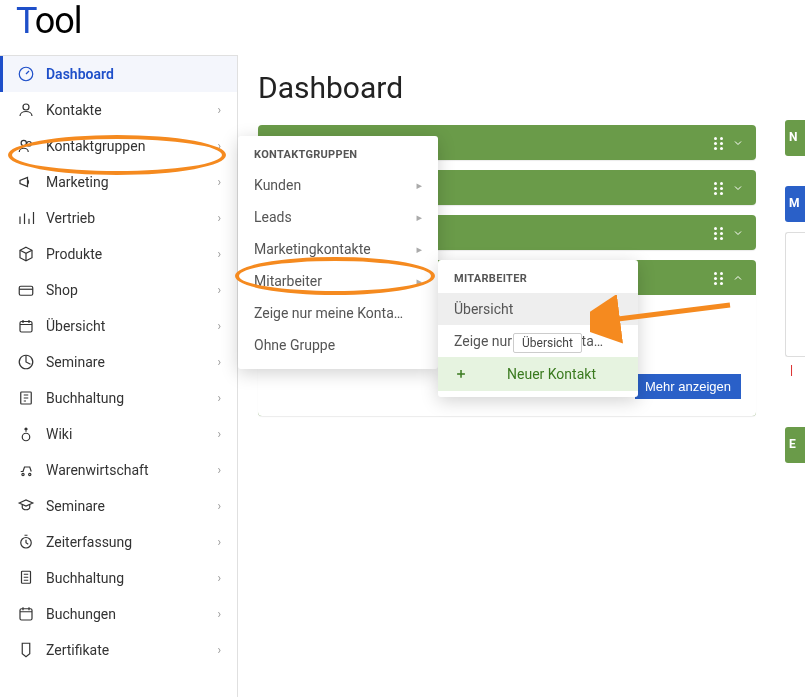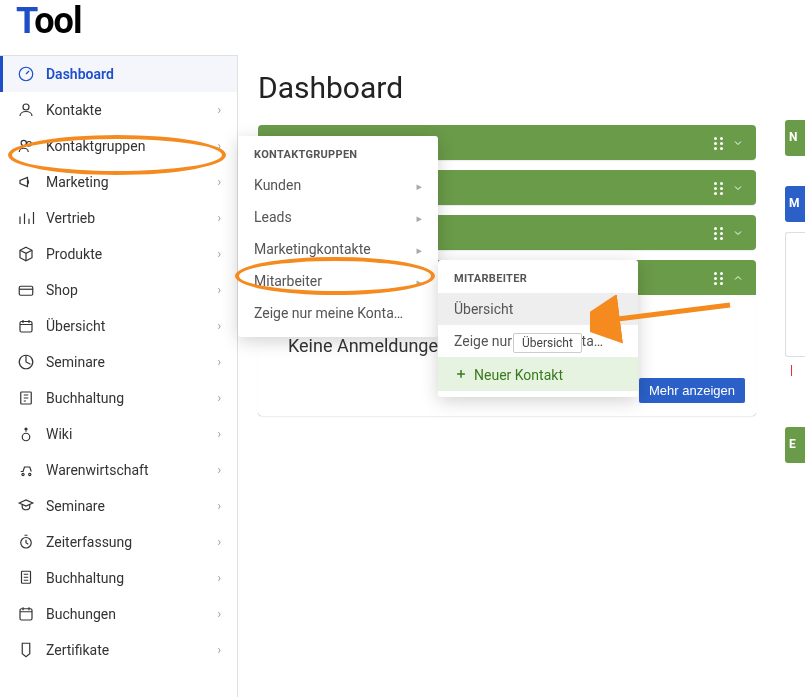--- a/index.html
+++ b/index.html
@@ -1,45 +1,45 @@
 <!DOCTYPE html>
 <html><head>
 <meta charset="utf-8">
 <style>
   * { box-sizing: border-box; margin: 0; padding: 0; }
   body { font-family: -apple-system, BlinkMacSystemFont, "Segoe UI", Roboto, Arial, sans-serif; font-size: 14px; color: #333; background: #fff; width: 805px; height: 697px; overflow: hidden; position: relative; }
-  .logo { position: absolute; top: 0; left: 16px; font-size: 36px; font-weight: 700; letter-spacing: -1px; }
+  .logo { position: absolute; top: 0; left: 16px; font-size: 36px; font-weight: 400; letter-spacing: -1px; }
   .logo .t { color: #1e4fc9; }
   .logo .rest { color: #000; }
   .sidebar { position: absolute; top: 55px; left: 0; width: 238px; border-right: 1px solid #e0e0e0; border-top: 1px solid #e0e0e0; height: 642px; background: #fff; }
   .sidebar-item { display: flex; align-items: center; padding: 9px 16px; cursor: pointer; position: relative; color: #333; }
   .sidebar-item.active { color: #1e4fc9; border-left: 3px solid #1e4fc9; background: #f4f6fc; padding-left: 13px; font-weight: 600; }
   .sidebar-item .icon { width: 20px; margin-right: 10px; display: inline-flex; align-items: center; justify-content: center; }
   .sidebar-item .chev { margin-left: auto; color: #999; font-size: 12px; }
   .main { position: absolute; left: 258px; top: 55px; width: 547px; }
   .page-title { font-size: 30px; font-weight: 400; color: #222; margin: 15px 0 20px 0; }
   .panels { }
   .panel { background: #6a9b49; border-radius: 4px; margin-bottom: 10px; box-shadow: 0 1px 1px rgba(0,0,0,0.08); width: 498px; }
   .panel-head { display: flex; align-items: center; padding: 10px 12px; color: #fff; font-weight: 700; font-size: 13px; letter-spacing: .3px; }
   .panel-head .drag { margin-left: auto; display: flex; align-items: center; gap: 8px; }
   .dots { display: inline-block; width: 10px; height: 14px; position: relative; }
   .dots::before, .dots::after { content: ""; position: absolute; width: 3px; height: 3px; background: #fff; border-radius: 50%; }
   .dots::before { top: 1px; left: 0; box-shadow: 0 5px 0 #fff, 0 10px 0 #fff; }
   .dots::after { top: 1px; left: 6px; box-shadow: 0 5px 0 #fff, 0 10px 0 #fff; }
   .panel-body { background: #fff; padding: 40px 30px 60px 30px; border-bottom-left-radius: 4px; border-bottom-right-radius: 4px; }
   .empty-text { font-size: 18px; color: #333; text-align: left; }
-  .more-btn { position: absolute; right: 10px; bottom: 12px; background: #2a60c8; color: #fff; border: 1px solid #ffffff; padding: 5px 10px; font-size: 13px; border-radius: 3px; cursor: pointer; }
+  .more-btn { position: absolute; right: 10px; bottom: 12px; background: #2a60c8; color: #fff; border: 5px solid #ffffff; padding: 5px 10px; font-size: 13px; border-radius: 3px; cursor: pointer; }
   .panel.expanded .panel-inner { position: relative; }
   .rside { position: absolute; right: 0; top: 120px; width: 20px; }
   .rstrip { height: 36px; background: #6a9b49; border-top-left-radius: 3px; border-bottom-left-radius: 3px; margin-bottom: 30px; color: #fff; font-size: 12px; font-weight: 700; padding: 10px 4px; overflow: hidden; }
   .rstrip.blue { background: #2a60c8; }
   .rstrip2 { color: #d33; font-size: 12px; font-weight: 700; padding-left: 5px; }
   .flyout { position: absolute; background: #fff; border-radius: 3px; box-shadow: 0 4px 18px rgba(0,0,0,0.18); z-index: 20; }
   .flyout-title { font-size: 11px; font-weight: 700; color: #555; letter-spacing: .3px; padding: 12px 16px 8px 16px; }
-  .flyout-item { display: flex; align-items: flex-end; padding: 8px 16px; color: #555; cursor: pointer; position: relative; }
+  .flyout-item { display: flex; align-items: center; padding: 8px 16px; color: #555; cursor: pointer; position: relative; gap: 33px; }
   .flyout-item:hover, .flyout-item.hover { background: #eee; }
   .flyout-item.green { background: #e6f3e0; color: #3a7a1f; }
   .flyout-item .chev { margin-left: auto; color: #aaa; font-size: 11px; }
   .flyout1 { top: 136px; left: 238px; width: 200px; padding-bottom: 8px; }
   .flyout2 { top: 260px; left: 438px; width: 200px; padding-bottom: 6px; }
   .tooltip { position: absolute; z-index: 40; background: #fff; border: 1px solid #ccc; padding: 2px 8px; font-size: 12px; color: #444; border-radius: 2px; top: 333px; left: 513px; }
   .annot-ell { position: absolute; border: 4px solid #f58a1f; border-radius: 50%; z-index: 30; pointer-events: none; }
   .annot-ell.e1 { top: 135px; left: 8px; width: 218px; height: 40px; }
   .annot-ell.e2 { top: 257px; left: 235px; width: 200px; height: 38px; }
   .arrow { position: absolute; z-index: 35; pointer-events: none; }
@@ -303,20 +303,23 @@
     <span>Marketingkontakte</span>
     <span class="chev">▸</span>
   </div>
   <div class="flyout-item">
     <span>Mitarbeiter</span>
     <span class="chev">▸</span>
   </div>
   <div class="flyout-item">
     <span>Zeige nur meine Konta…</span>
   </div>
+  <div class="flyout-item">
+    <span>Ohne Gruppe</span>
+  </div>
 </div>
 
 <div class="flyout flyout2">
   <div class="flyout-title">MITARBEITER</div>
   <div class="flyout-item hover">
     <span>Übersicht</span>
   </div>
   <div class="flyout-item">
     <span>Zeige nur meine Konta…</span>
   </div>

